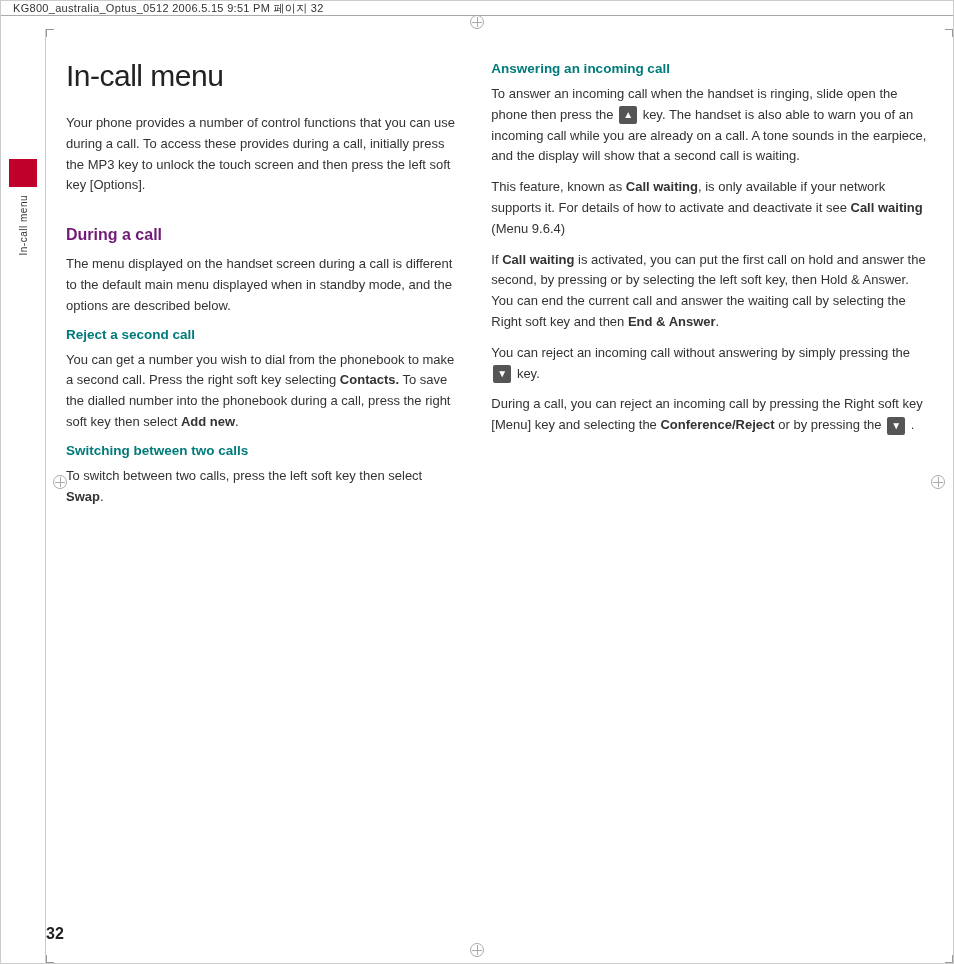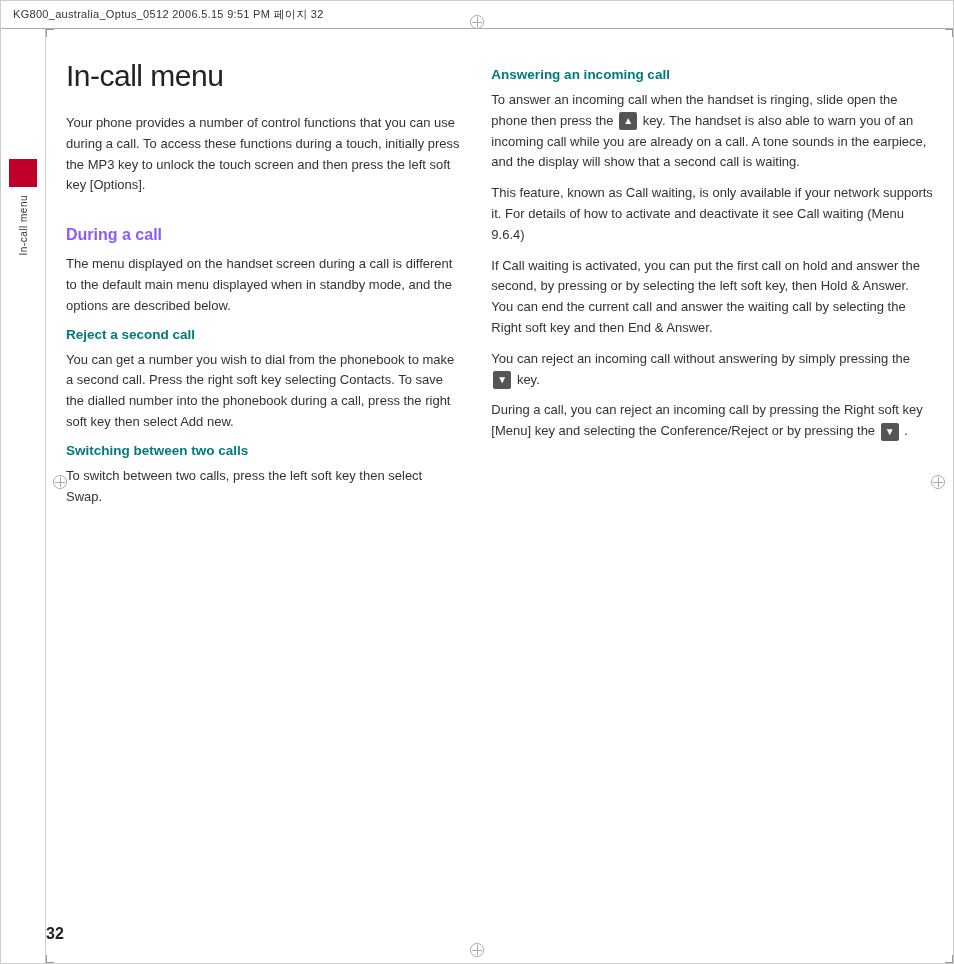--- a/index.html
+++ b/index.html
@@ -20,21 +20,21 @@
       position: relative;
       border: 1px solid #ccc;
     }
 
     
     .top-header {
       position: absolute;
       top: 0;
       left: 0;
       right: 0;
-      height: 28px;
+      height: 15px;
       border-bottom: 1px solid #aaa;
       display: flex;
       align-items: center;
       padding: 0 12px;
     }
 
     .top-header-text {
       font-size: 11px;
       color: #333;
       letter-spacing: 0.3px;
@@ -114,43 +114,43 @@
       font-size: 13px;
       line-height: 1.6;
       color: #333;
       margin-bottom: 30px;
     }
 
     
     .section-heading {
       font-size: 16px;
       font-weight: bold;
-      color: #8b5cf6;
+      color: #701a75;
       margin-bottom: 10px;
       margin-top: 20px;
     }
 
     
     .subsection-heading {
       font-size: 13.5px;
       font-weight: bold;
       color: #007a7a;
       margin-bottom: 8px;
-      margin-top: 8px;
+      margin-top: 2px;
     }
 
     .body-text {
       font-size: 13px;
       line-height: 1.6;
       color: #333;
       margin-bottom: 10px;
     }
 
     .bold {
-      font-weight: normal;
+      font-weight: bold;
     }
 
     
     .phone-icon-send {
       display: inline-block;
       background: #555;
       color: #fff;
       font-size: 10px;
       padding: 1px 4px;
       border-radius: 2px;
@@ -268,21 +268,21 @@
   </div>
 
   <div class="page-number">32</div>
 
   <div class="main-content">
 
     <div class="left-column">
 
       <h1 class="page-title">In-call menu</h1>
 
-      <p class="intro-text">Your phone provides a number of control functions that you can use during a call. To access these functions during a touch, initially press the MP3 key to unlock the touch screen and then press the left soft key [Options].</p>
+      <p class="intro-text">Your phone provides a number of control functions that you can use during a call. To access these provides during a call, initially press the MP3 key to unlock the touch screen and then press the left soft key [Options].</p>
 
       <h2 class="section-heading">During a call</h2>
 
       <p class="body-text">The menu displayed on the handset screen during a call is different to the default main menu displayed when in standby mode, and the options are described below.</p>
 
       <h3 class="subsection-heading">Reject a second call</h3>
       <p class="body-text">
         You can get a number you wish to dial from the phonebook to make a second call. Press the right soft key selecting <span class="bold">Contacts.</span> To save the dialled number into the phonebook during a call, press the right soft key then select <span class="bold">Add new</span>.
       </p>
 

